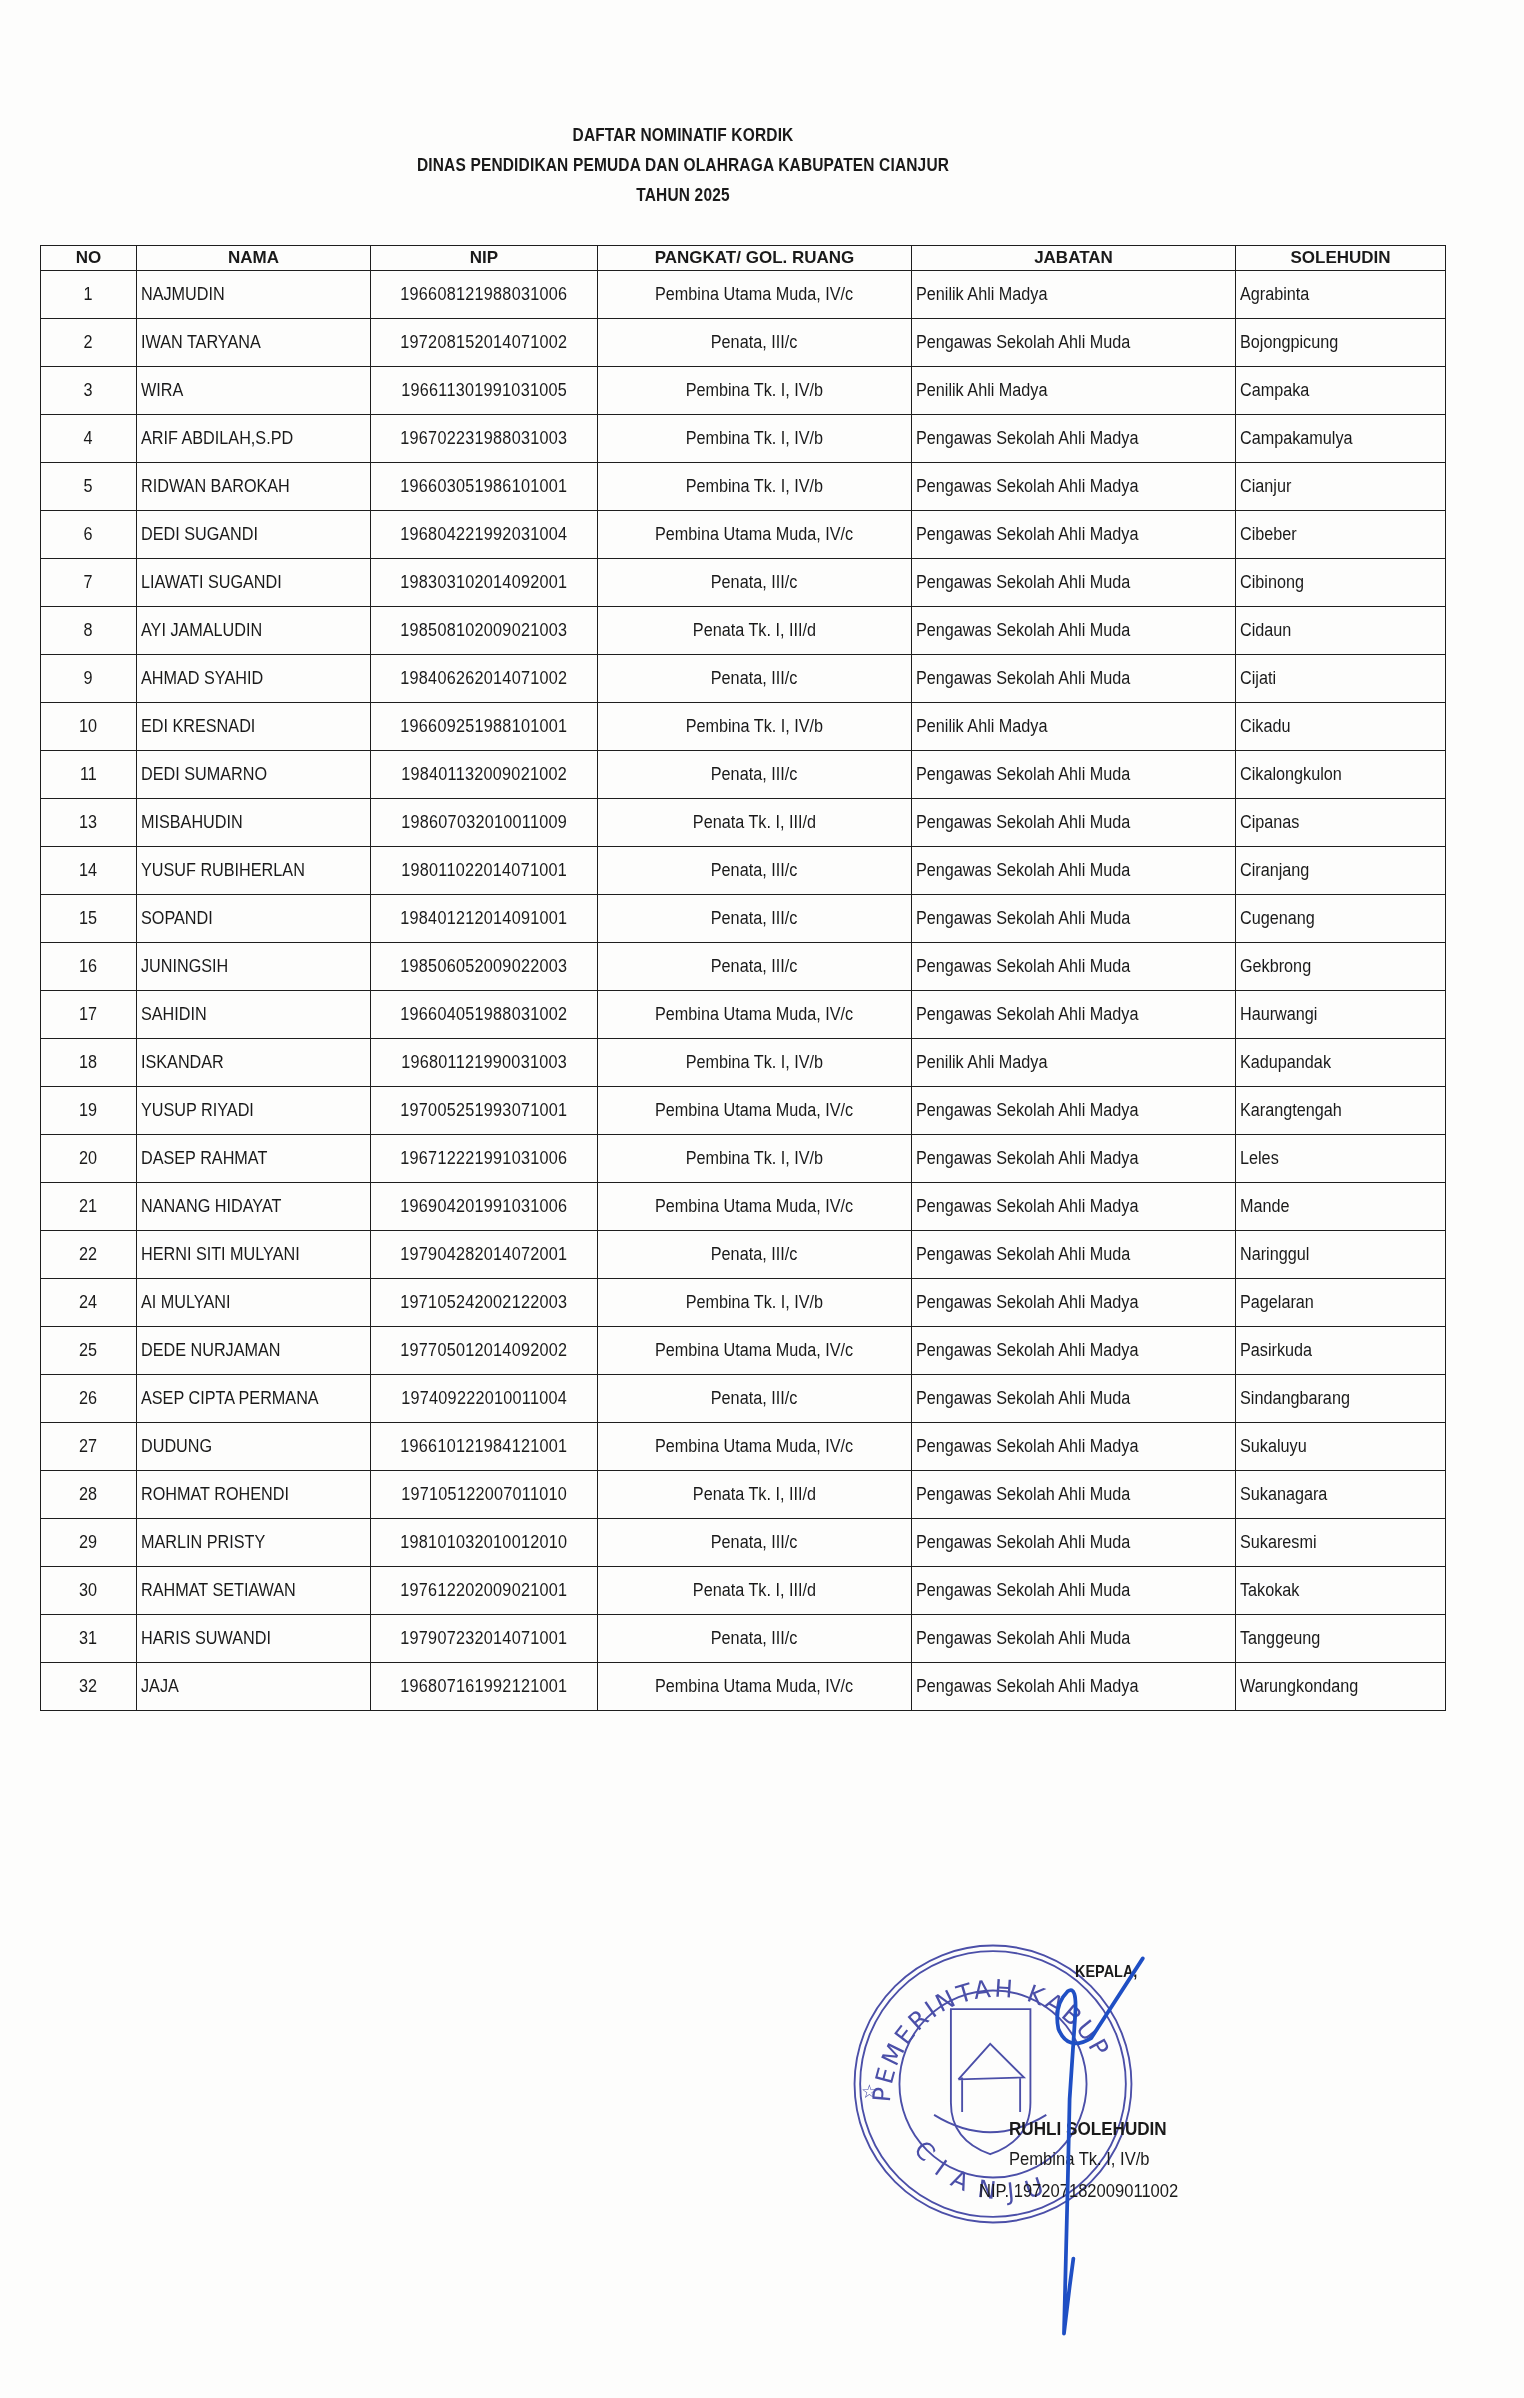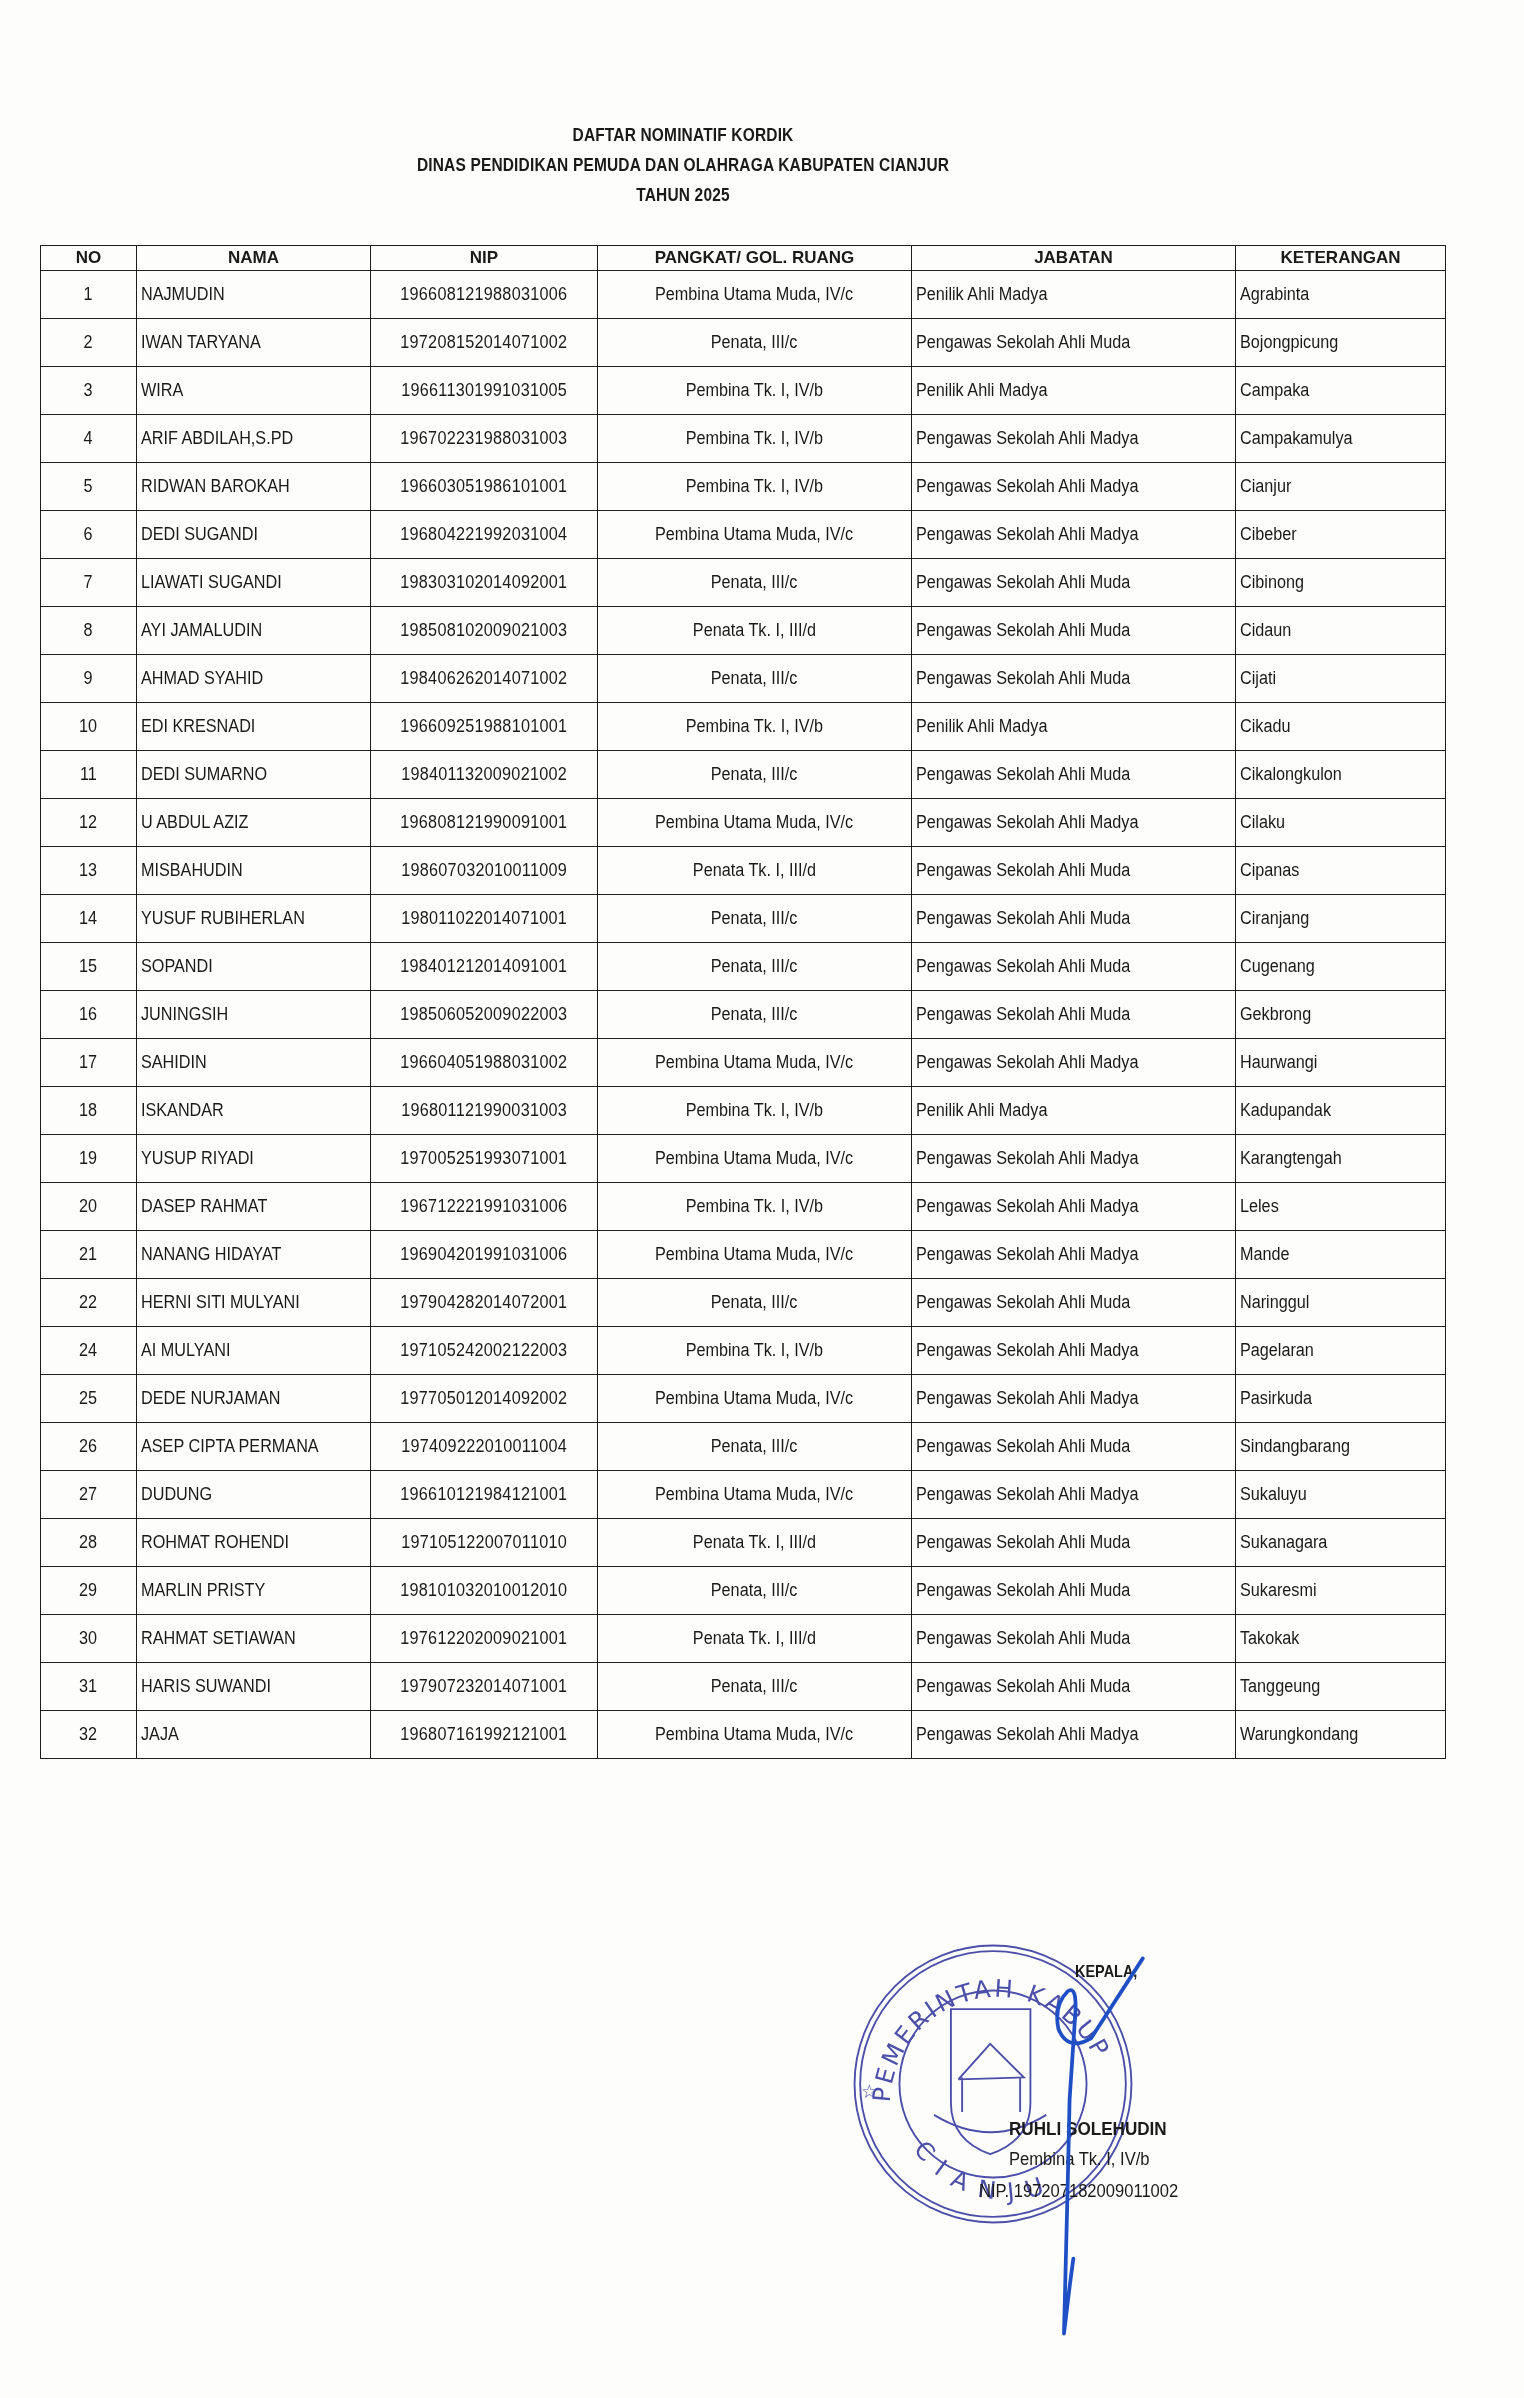--- a/index.html
+++ b/index.html
@@ -135,21 +135,21 @@
     <col style="width:324px">
     <col style="width:210px">
   </colgroup>
   <thead>
     <tr>
       <th>NO</th>
       <th>NAMA</th>
       <th>NIP</th>
       <th>PANGKAT/ GOL. RUANG</th>
       <th>JABATAN</th>
-      <th>KETERANGAN</th>
+      <th>SOLEHUDIN</th>
     </tr>
   </thead>
   <tbody id="roster-body">
       <tr>
         <td class="c-no"><span class="cond">1</span></td>
         <td class="c-name"><span class="cond">NAJMUDIN</span></td>
         <td class="c-nip"><span class="cond">196608121988031006</span></td>
         <td class="c-pangkat"><span class="cond">Pembina Utama Muda, IV/c</span></td>
         <td class="c-jab"><span class="cond">Penilik Ahli Madya</span></td>
         <td class="c-ket"><span class="cond">Agrabinta</span></td>
@@ -226,28 +226,20 @@
         <td class="c-jab"><span class="cond">Penilik Ahli Madya</span></td>
         <td class="c-ket"><span class="cond">Cikadu</span></td>
       </tr>
       <tr>
         <td class="c-no"><span class="cond">11</span></td>
         <td class="c-name"><span class="cond">DEDI SUMARNO</span></td>
         <td class="c-nip"><span class="cond">198401132009021002</span></td>
         <td class="c-pangkat"><span class="cond">Penata, III/c</span></td>
         <td class="c-jab"><span class="cond">Pengawas Sekolah Ahli Muda</span></td>
         <td class="c-ket"><span class="cond">Cikalongkulon</span></td>
-      </tr>
-      <tr>
-        <td class="c-no"><span class="cond">12</span></td>
-        <td class="c-name"><span class="cond">U ABDUL AZIZ</span></td>
-        <td class="c-nip"><span class="cond">196808121990091001</span></td>
-        <td class="c-pangkat"><span class="cond">Pembina Utama Muda, IV/c</span></td>
-        <td class="c-jab"><span class="cond">Pengawas Sekolah Ahli Madya</span></td>
-        <td class="c-ket"><span class="cond">Cilaku</span></td>
       </tr>
       <tr>
         <td class="c-no"><span class="cond">13</span></td>
         <td class="c-name"><span class="cond">MISBAHUDIN</span></td>
         <td class="c-nip"><span class="cond">198607032010011009</span></td>
         <td class="c-pangkat"><span class="cond">Penata Tk. I, III/d</span></td>
         <td class="c-jab"><span class="cond">Pengawas Sekolah Ahli Muda</span></td>
         <td class="c-ket"><span class="cond">Cipanas</span></td>
       </tr>
       <tr>

